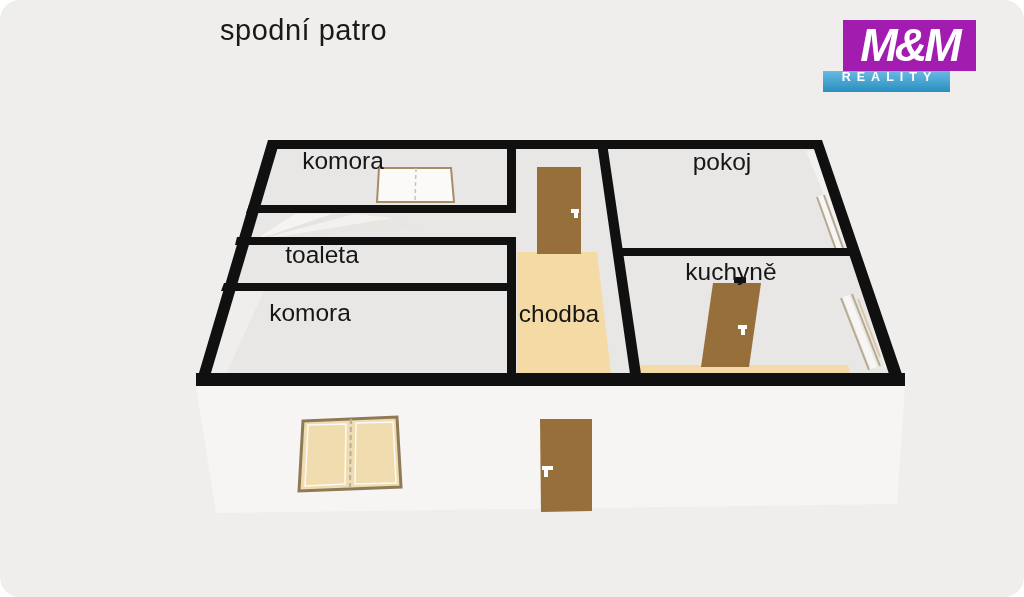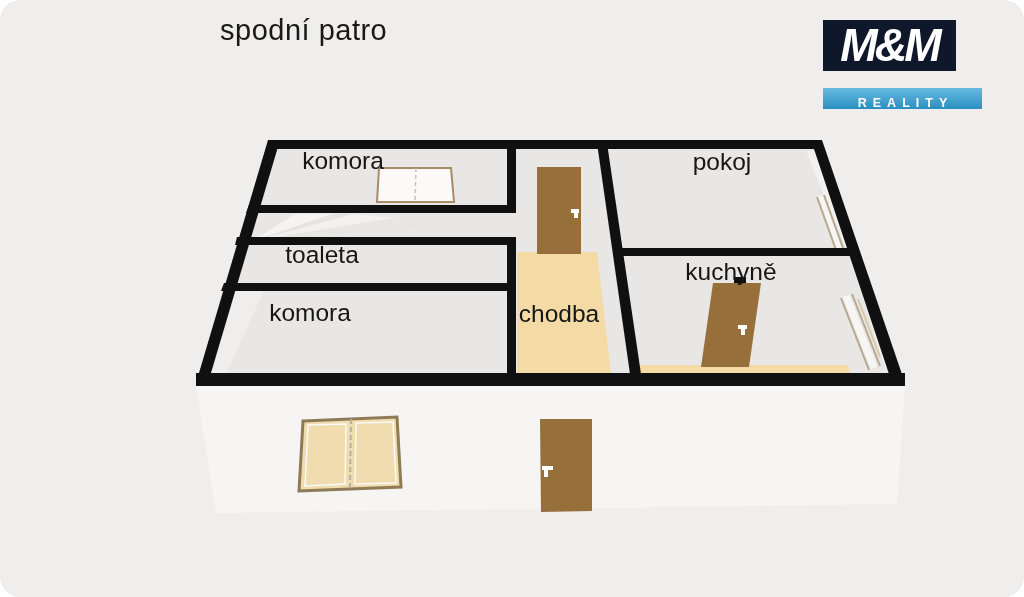--- a/index.html
+++ b/index.html
@@ -17,22 +17,22 @@
   .logo-red{
     position:absolute;left:0;top:0;width:133px;height:51px;
     display:flex;align-items:center;justify-content:center;
   }
   .logo-mm{
     color:#ffffff;font-weight:bold;font-style:italic;
     font-size:45px;letter-spacing:-3px;line-height:1;
     transform:scaleY(1.02);
   }
   .logo-blue{
-    position:absolute;left:0;top:68px;width:159px;height:21px;
-    display:flex;align-items:flex-end;justify-content:center;
+    position:absolute;left:0;top:51px;width:127px;height:21px;
+    display:flex;align-items:flex-start;justify-content:center;
   }
   .logo-blue::after{
     content:"";position:absolute;inset:0;
     background:linear-gradient(rgba(255,255,255,.28),rgba(0,0,0,.10));
     pointer-events:none;
   }
   .logo-reality{
     color:#ffffff;font-weight:bold;font-size:12.5px;
     letter-spacing:6px;text-indent:6px;line-height:1;position:relative;z-index:1;
   }
@@ -44,21 +44,21 @@
   }
 </style>
 </head>
 <body>
 
 <div class="stage">
 
   <div class="page-title">spodní patro</div>
 
   <div class="logo">
-    <div class="logo-red" style="background-color: #0f172a;">
+    <div class="logo-red" style="background-color: #a21caf; margin-left: 20px;">
       <span class="logo-mm">M&amp;M</span>
     </div>
     <div class="logo-blue" style="background-color: rgb(45, 159, 214);">
       <span class="logo-reality">REALITY</span>
     </div>
   </div>
 
   <svg width="1024" height="597" viewBox="0 0 1024 597">
 
     <polygon points="196,386 905,386 897,504 216,513" fill="#f6f5f3"></polygon>

